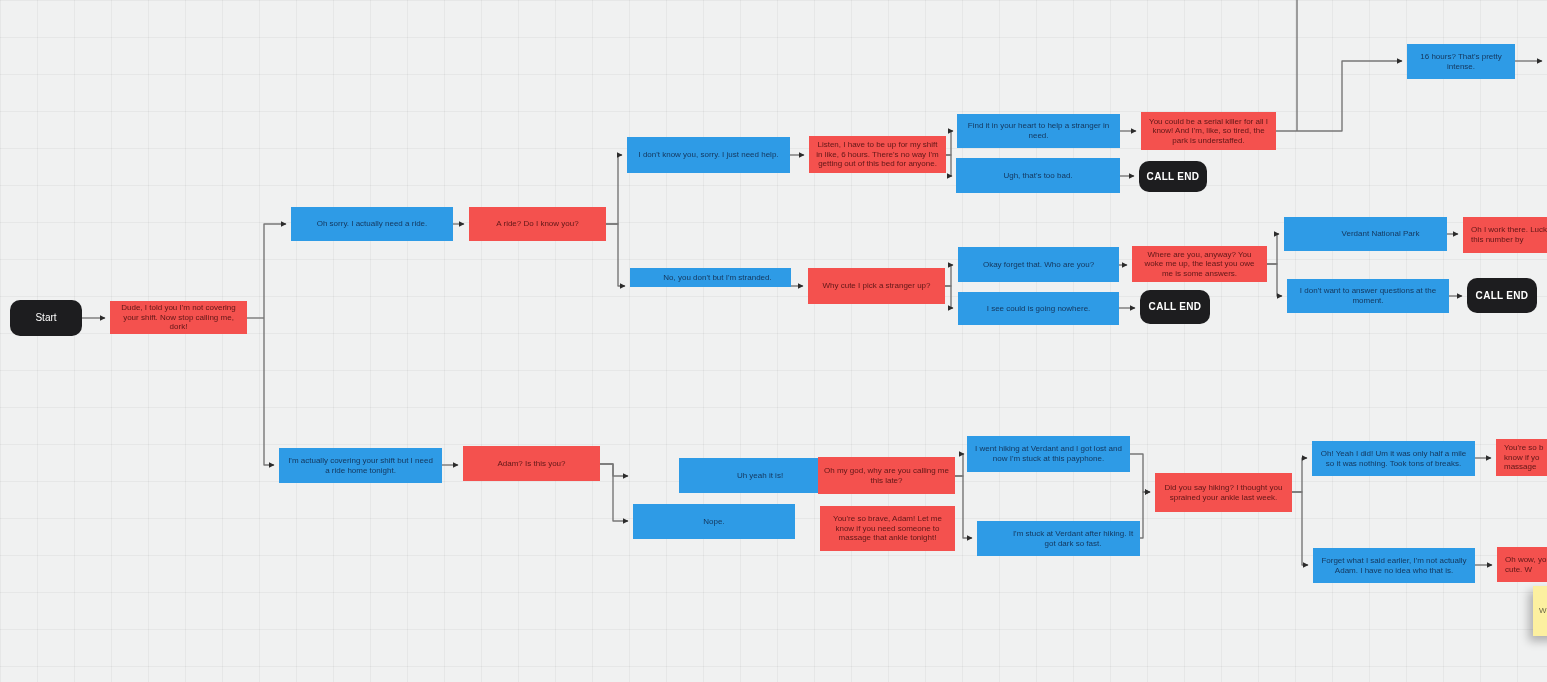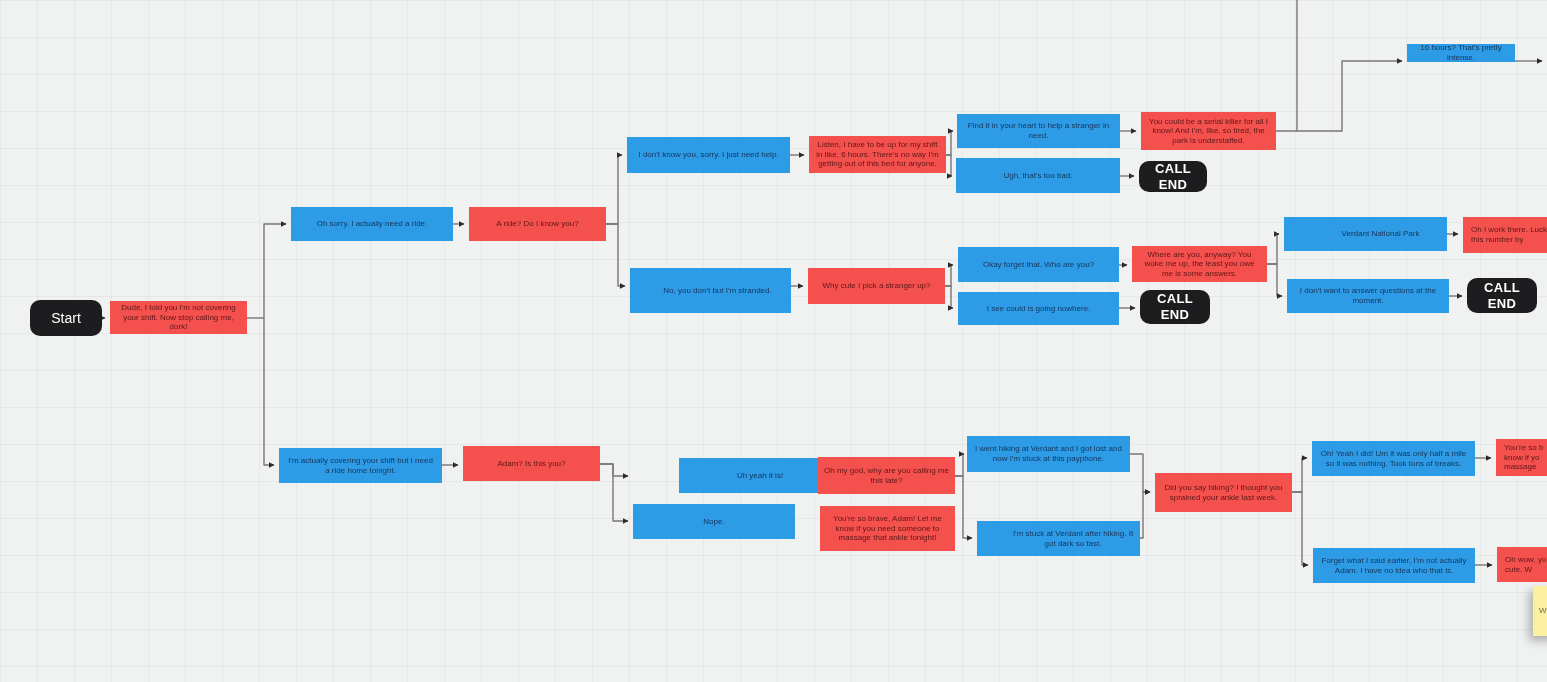--- a/index.html
+++ b/index.html
@@ -37,22 +37,22 @@
     white-space:pre-line;
     cursor:default;
   }
   .node.player{background:var(--blue,#2e9be6);color:var(--blue-text,#14365c);}
   .node.caller{background:var(--red,#f4514e);color:var(--red-text,#5f1717);}
   .node.start,.node.end{
     background:var(--black,#1d1d1f);
     color:#ffffff;
     border-radius:10px;
   }
-  .node.start{font-size:14px;margin-left:20px;}
-  .node.end{font-size:13px;font-weight:bold;letter-spacing:.3px;}
+  .node.start{font-size:10px;}
+  .node.end{font-size:10px;font-weight:bold;letter-spacing:.3px;}
   .node.note{
     background:var(--note,#fcf0a0);
     color:#6a6547;
     box-shadow:-4px 5px 9px rgba(0,0,0,.28);
     justify-content:flex-start;text-align:left;
   }
   .node.clipped{
     justify-content:flex-start;
     text-align:left;
     padding-left:8px;
@@ -111,22 +111,22 @@
       <div class="node start" style="left: 10px; top: 300px; width: 72px; height: 36px;">Start</div>
       <div class="node caller" style="left: 110px; top: 301px; width: 137px; height: 33px;">Dude, I told you I'm not covering your shift. Now stop calling me, dork!</div>
       <div class="node player" style="left: 291px; top: 207px; width: 162px; height: 34px;">Oh sorry. I actually need a ride.</div>
       <div class="node caller" style="left: 469px; top: 207px; width: 137px; height: 34px;">A ride? Do I know you?</div>
       <div class="node player" style="left: 627px; top: 137px; width: 163px; height: 36px;">I don't know you, sorry. I just need help.</div>
       <div class="node caller" style="left: 809px; top: 136px; width: 137px; height: 37px;">Listen, I have to be up for my shift in like, 6 hours. There's no way I'm getting out of this bed for anyone.</div>
       <div class="node player" style="left: 957px; top: 114px; width: 163px; height: 34px;">Find it in your heart to help a stranger in need.</div>
       <div class="node caller" style="left: 1141px; top: 112px; width: 135px; height: 38px;">You could be a serial killer for all I know! And I'm, like, so tired, the park is understaffed.</div>
       <div class="node player" style="left: 956px; top: 158px; width: 164px; height: 35px;">Ugh, that's too bad.</div>
       <div class="node end" style="left: 1139px; top: 161px; width: 68px; height: 31px;">CALL END</div>
-      <div class="node player" style="left: 1407px; top: 44px; width: 108px; height: 18px; text-align: center;">16 hours? That's pretty intense.</div>
-      <div class="node player" style="left: 630px; top: 268px; width: 161px; height: 45px; padding-left: 20px;">No, you don't but I'm stranded.</div>
+      <div class="node player" style="left: 1407px; top: 44px; width: 108px; height: 35px; text-align: center;">16 hours? That's pretty intense.</div>
+      <div class="node player" style="left: 630px; top: 268px; width: 161px; height: 19px; padding-left: 20px;">No, you don't but I'm stranded.</div>
       <div class="node caller" style="left: 808px; top: 268px; width: 137px; height: 36px;">Why cute I pick a stranger up?</div>
       <div class="node player" style="left: 958px; top: 247px; width: 161px; height: 35px;">Okay forget that. Who are you?</div>
       <div class="node caller" style="left: 1132px; top: 246px; width: 135px; height: 36px;">Where are you, anyway? You woke me up, the least you owe me is some answers.</div>
       <div class="node player" style="left: 958px; top: 292px; width: 161px; height: 33px;">I see could is going nowhere.</div>
       <div class="node end" style="left: 1140px; top: 290px; width: 70px; height: 34px;">CALL END</div>
       <div class="node player" style="left: 1284px; top: 217px; width: 163px; height: 34px; padding-left: 36px;">Verdant National Park</div>
       <div class="node caller clipped" style="left: 1463px; top: 217px; width: 137px; height: 36px;">Oh I work there. Luck
 this number by</div>
       <div class="node player" style="left: 1287px; top: 279px; width: 162px; height: 34px;">I don't want to answer questions at the moment.</div>
       <div class="node end" style="left: 1467px; top: 278px; width: 70px; height: 35px;">CALL END</div>

